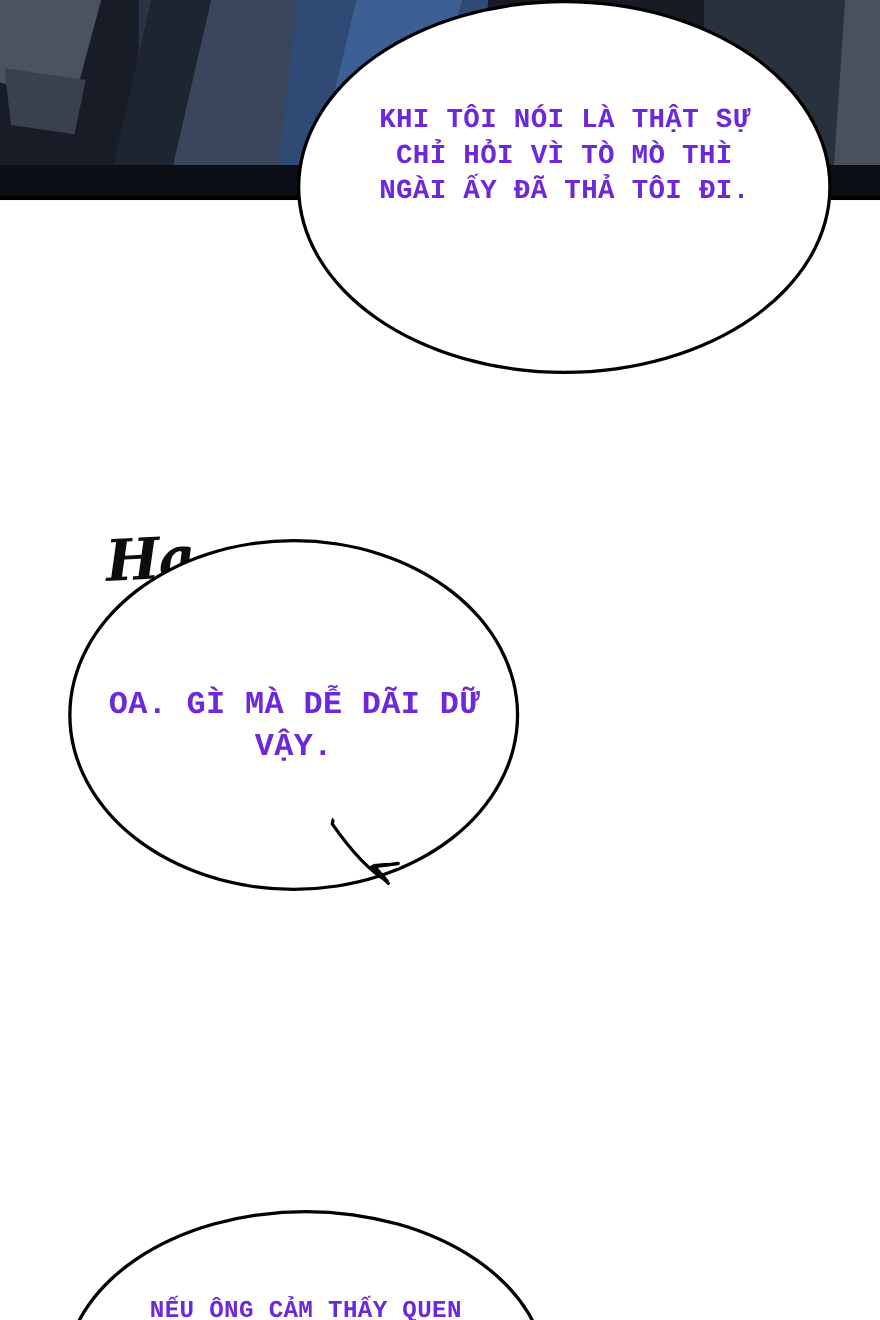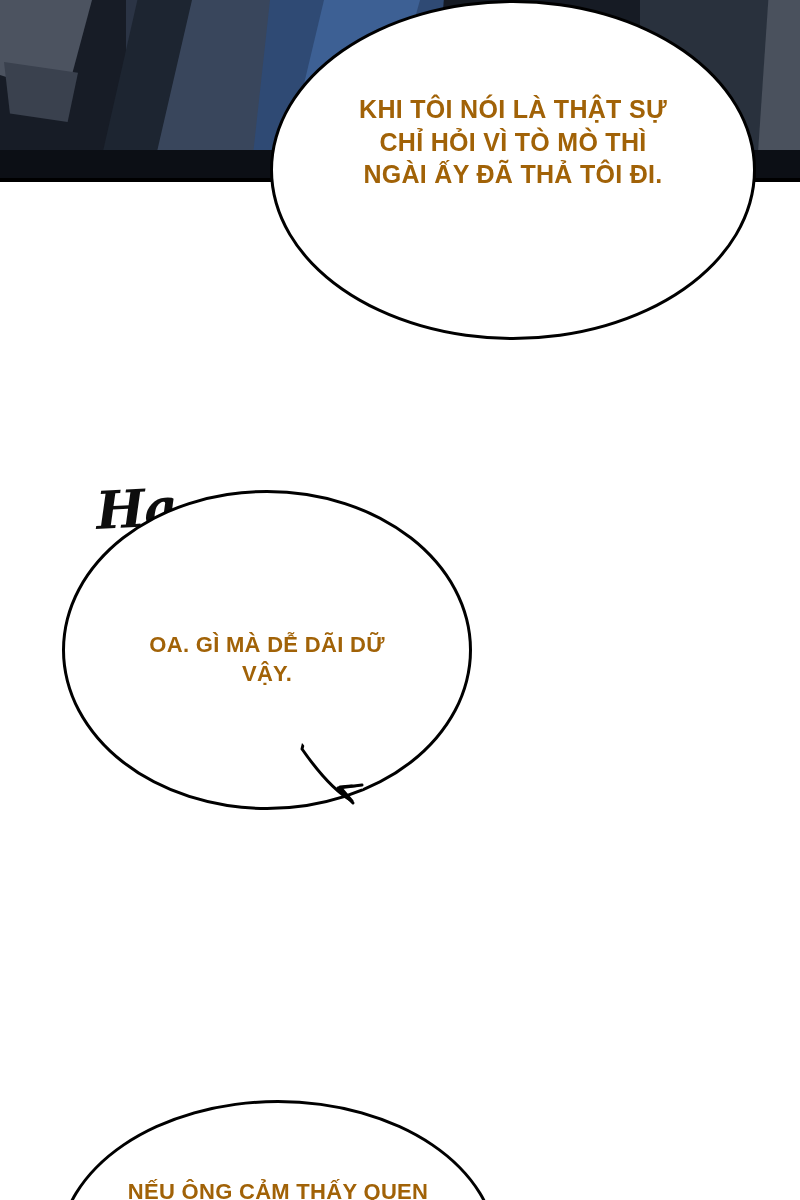--- a/index.html
+++ b/index.html
@@ -117,23 +117,23 @@
     box-sizing: border-box;
     background: #ffffff;
     border: 3px solid #000000;
     border-radius: 50%;
     display: flex;
     align-items: center;
     justify-content: center;
     text-align: center;
   }
   .balloon-text {
-    font-family: Liberation Sans, sans-serif;
+    font-family: Liberation Mono, monospace;
     font-weight: 700;
-    color: #a16207;
+    color: #6d28d9;
     line-height: 1.30;
     letter-spacing: 0.3px;
     white-space: pre-line;
     padding: 0 26px;
   }
 
   
   #balloon-1 {
     left: 270px; top: 0px;
     width: 486px; height: 340px;
@@ -142,21 +142,21 @@
     font-size: 25px;
     transform: translateY(-28px);
   }
 
   
   #balloon-2 {
     left: 62px; top: 490px;
     width: 410px; height: 320px;
   }
   #balloon-2 .balloon-text {
-    font-size: 22px;
+    font-size: 29px;
     transform: translateY(10px);
   }
   
   #balloon-2-tail {
     position: absolute;
     left: 300px; top: 735px;
     width: 80px; height: 80px;
   }
 
   

